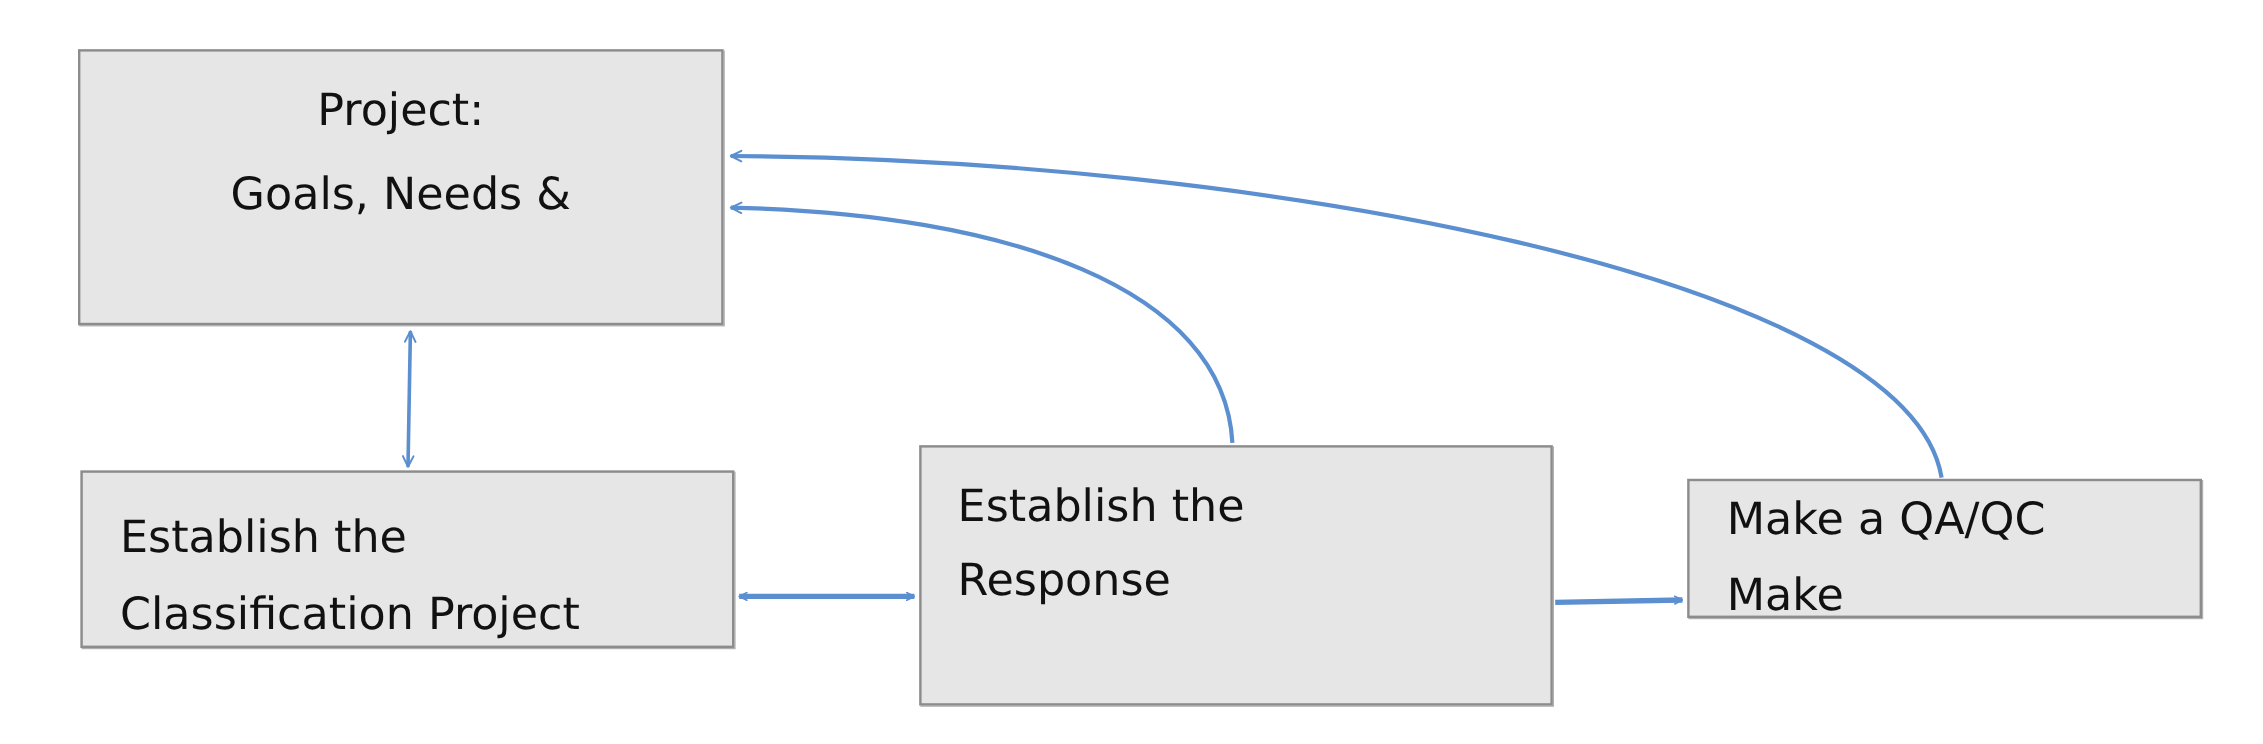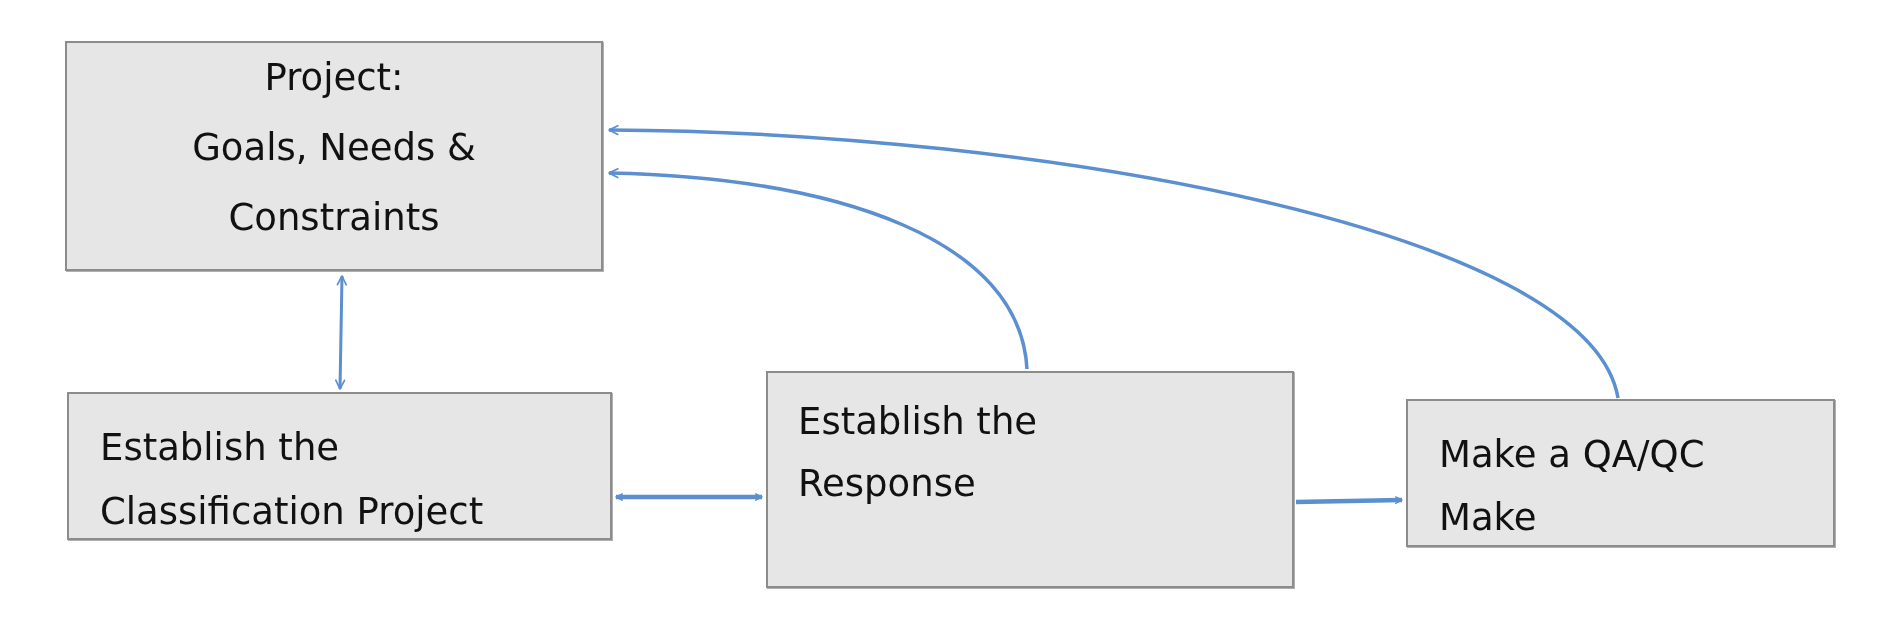--- a/index.html
+++ b/index.html
@@ -7,30 +7,30 @@
          font-family: "DejaVu Sans", "Liberation Sans", sans-serif; }
   #canvas { position: absolute; left: 0; top: 0; width: 1886px; height: 620px; }
   .box {
     position: absolute; box-sizing: border-box;
     background: #e6e6e6; border: 2px solid #8c8c8c;
     box-shadow: 1px 1px 0 #b0b0b0;
     color: #111; overflow: hidden;
   }
   .box .line { display: block; white-space: nowrap; }
   #box-project { left: 65px; top: 41px; width: 538px; height: 230px;
-                 text-align: center; font-size: 37px; padding-top: 0; }
+                 text-align: center; font-size: 37px; padding-top: 14px; }
   #box-project .line { line-height: 70px; }
   #box-class { left: 67px; top: 392px; width: 545px; height: 148px;
                font-size: 37px; padding-left: 31px; padding-top: 22px; }
   #box-class .line { line-height: 64px; }
   #box-resp { left: 766px; top: 371px; width: 528px; height: 217px;
               font-size: 37px; padding-left: 30px; padding-top: 18px; }
   #box-resp .line { line-height: 62px; }
-  #box-qa { left: 1406px; top: 399px; width: 429px; height: 148px;
-            font-size: 37px; padding-left: 31px; padding-top: 22px; }
+  #box-qa { left: 1406px; top: 399px; width: 429px; height: 116px;
+            font-size: 37px; padding-left: 31px; }
   #box-qa .line { line-height: 63px; }
   svg#arrows { position: absolute; left: 0; top: 0; pointer-events: none; }
 </style>
 </head>
 <body>
 
 <div id="canvas">
 
   <svg id="arrows" width="1886" height="620">
     <defs>
@@ -49,21 +49,20 @@
     <line x1="1296" y1="502" x2="1402" y2="500" stroke="#5b8fd0" stroke-width="4.5" marker-end="url(#chev)"></line>
 
     <path d="M1027,369 C1020,240 840,178 609,173" fill="none" stroke="#5b8fd0" stroke-width="3.5" marker-end="url(#chevL)"></path>
 
     <path d="M1618,398 C1590,230 1040,132 609,130" fill="none" stroke="#5b8fd0" stroke-width="3.5" marker-end="url(#chevL)"></path>
   </svg>
 
   <div class="box" id="box-project">
     <span class="line">Project:</span>
     <span class="line">Goals, Needs &amp;</span>
-    <span class="line">Constraints</span>
   </div>
 
   <div class="box" id="box-class">
     <span class="line">Establish the</span>
     <span class="line">Classification Project</span>
   </div>
 
   <div class="box" id="box-resp">
     <span class="line">Establish the</span>
     <span class="line">Response</span>

